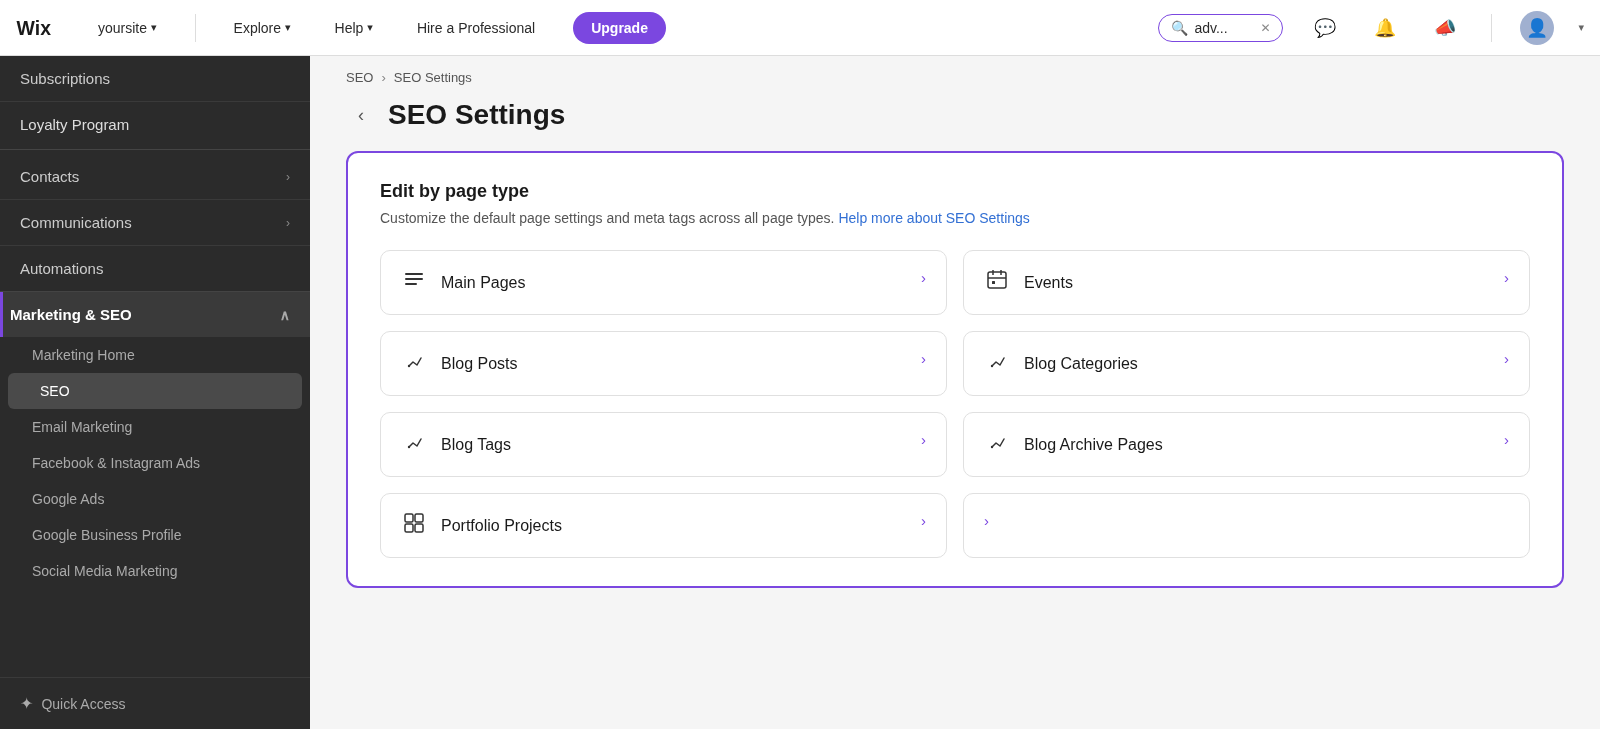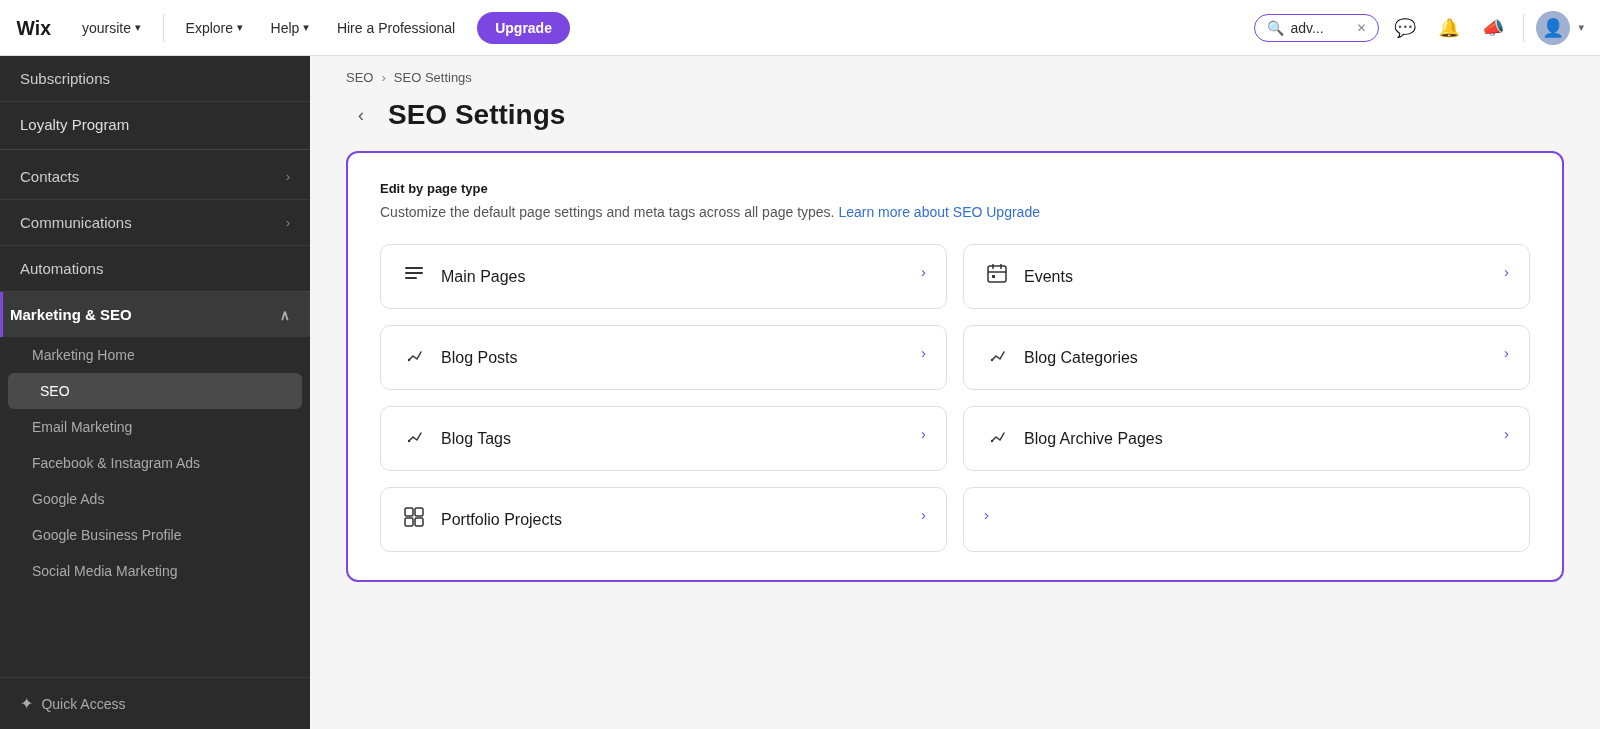--- a/index.html
+++ b/index.html
@@ -1,21 +1,21 @@
 <!DOCTYPE html>
 <html><head>
   <meta charset="utf-8">
   <style>
     * { box-sizing: border-box; margin: 0; padding: 0; }
     body { font-family: -apple-system, BlinkMacSystemFont, 'Segoe UI', Helvetica, Arial, sans-serif; background: #f0f0f0; width: 1600px; height: 729px; overflow: hidden; display: flex; flex-direction: column; }
 
     
     .top-nav {
       display: flex; align-items: center; background: #fff; border-bottom: 1px solid #ddd;
-      height: 56px; padding: 18px 16px; gap: 8px; flex-shrink: 0; z-index: 10;
+      height: 56px; padding: 18px 16px; gap: 24px; flex-shrink: 0; z-index: 10;
     }
     .nav-logo { display: flex; align-items: center; margin-right: 8px; }
     .nav-logo svg { width: 40px; height: 22px; }
     .nav-site-selector {
       display: flex; align-items: center; gap: 4px; padding: 4px 10px;
       border-radius: 6px; cursor: pointer; font-size: 14px; color: #2b2b2b;
     }
     .nav-divider { width: 1px; height: 28px; background: #ddd; margin: 0 4px; }
     .nav-menu-item {
       display: flex; align-items: center; gap: 4px; padding: 6px 10px;
@@ -92,21 +92,21 @@
     .page-back-btn {
       width: 30px; height: 30px; display: flex; align-items: center; justify-content: center;
       border-radius: 50%; cursor: pointer; color: #555; font-size: 18px;
     }
     .page-title { font-size: 28px; font-weight: 700; color: #1a1a1a; }
 
     .content-card {
       background: #fff; margin: 0 36px 24px; border-radius: 12px; padding: 28px 32px;
       border: 2.5px solid #7b47e0;
     }
-    .card-section-title { font-size: 13px; font-weight: 700; color: #1a1a1a; margin-bottom: 8px; }
+    .card-section-title { font-size: 18px; font-weight: 700; color: #1a1a1a; margin-bottom: 8px; }
     .card-section-desc { font-size: 14px; color: #555; margin-bottom: 24px; }
     .card-section-desc a { color: #3370d4; text-decoration: none; }
 
     .page-type-grid {
       display: grid; grid-template-columns: 1fr 1fr; gap: 16px;
     }
     .page-type-item {
       display: flex; align-items: flex-start; justify-content: space-between;
       border: 1.5px solid #e0e0e0; border-radius: 10px; padding: 18px 20px;
       cursor: pointer; background: #fff; transition: background 0.15s;
@@ -253,21 +253,21 @@
 
     <div class="page-header">
       <div class="page-back-btn">‹</div>
       <h1 class="page-title">SEO Settings</h1>
     </div>
 
     <div class="content-card">
       <div class="card-section-title">Edit by page type</div>
       <p class="card-section-desc">
         <span>Customize the default page settings and meta tags across all page types.</span>
-        <a href="#">Learn more about SEO Upgrade</a>
+        <a href="#">Help more about SEO Settings</a>
       </p>
 
       <div class="page-type-grid">
 
         <div class="page-type-item">
           <div class="page-type-left">
             <span class="page-type-icon">
               <svg width="22" height="22" viewBox="0 0 22 22" fill="none" xmlns="http://www.w3.org/2000/svg">
                 <rect x="2" y="4" width="18" height="2" rx="1" fill="#333"></rect>
                 <rect x="2" y="9" width="18" height="2" rx="1" fill="#333"></rect>

